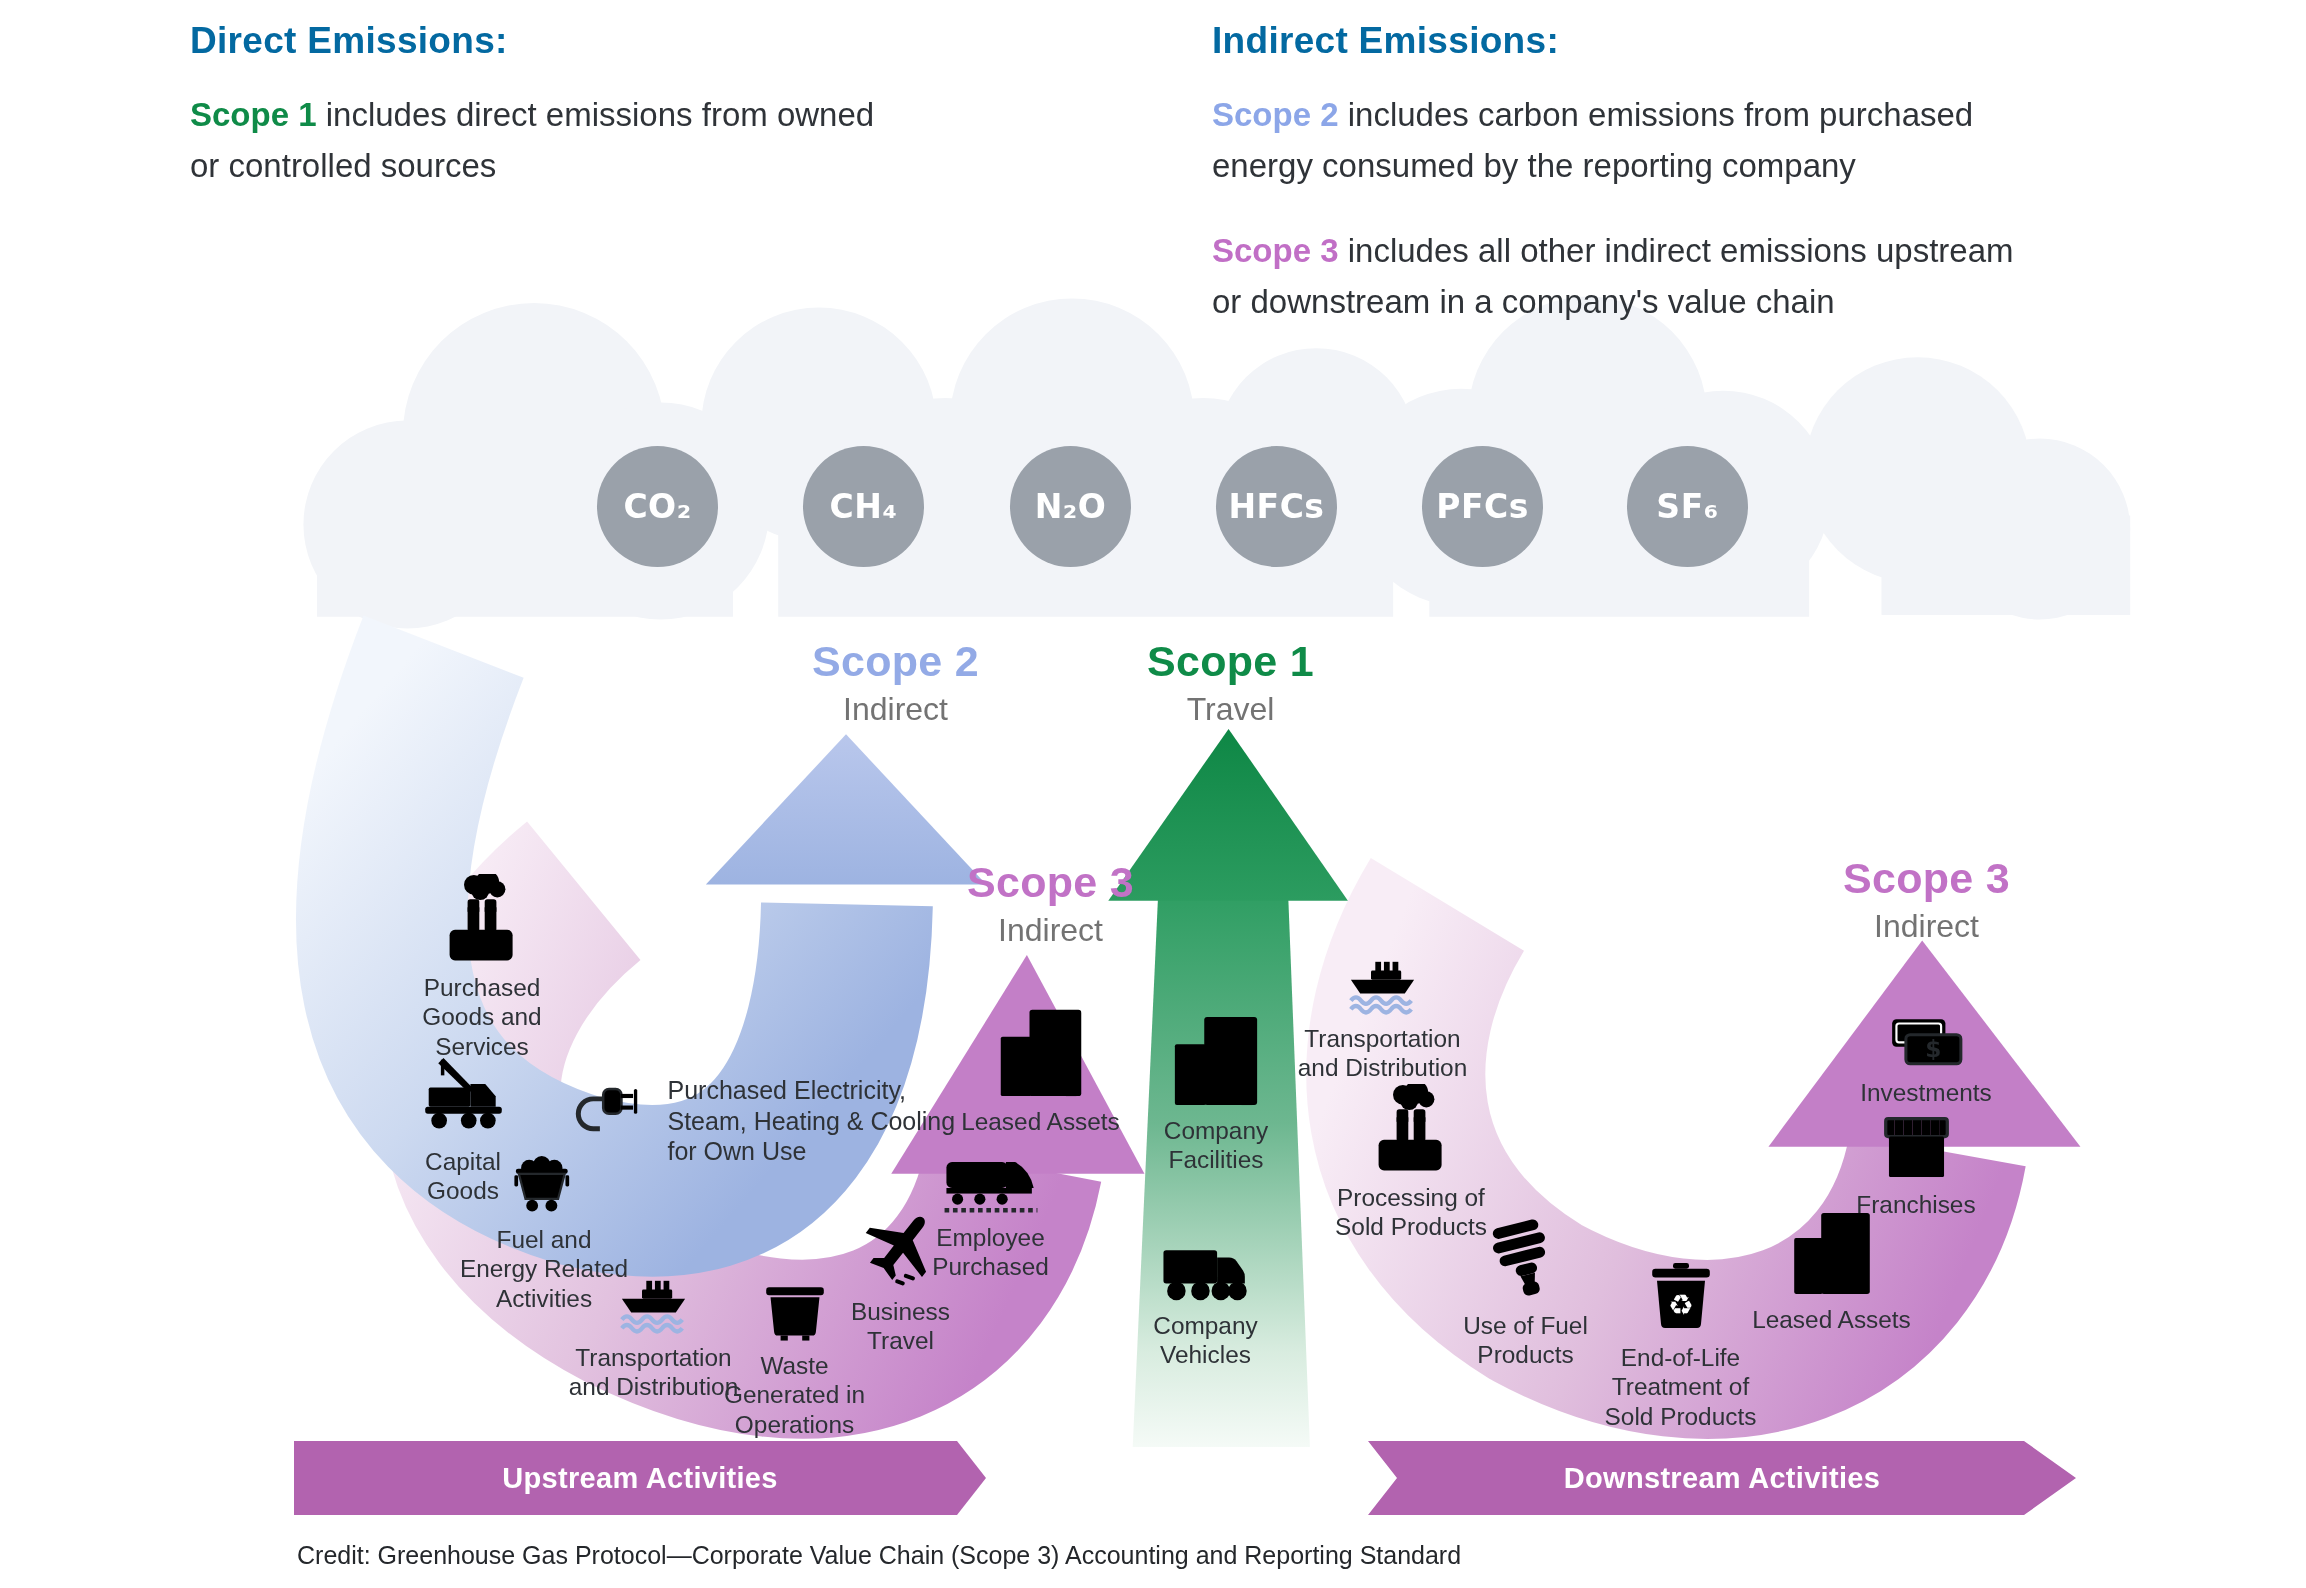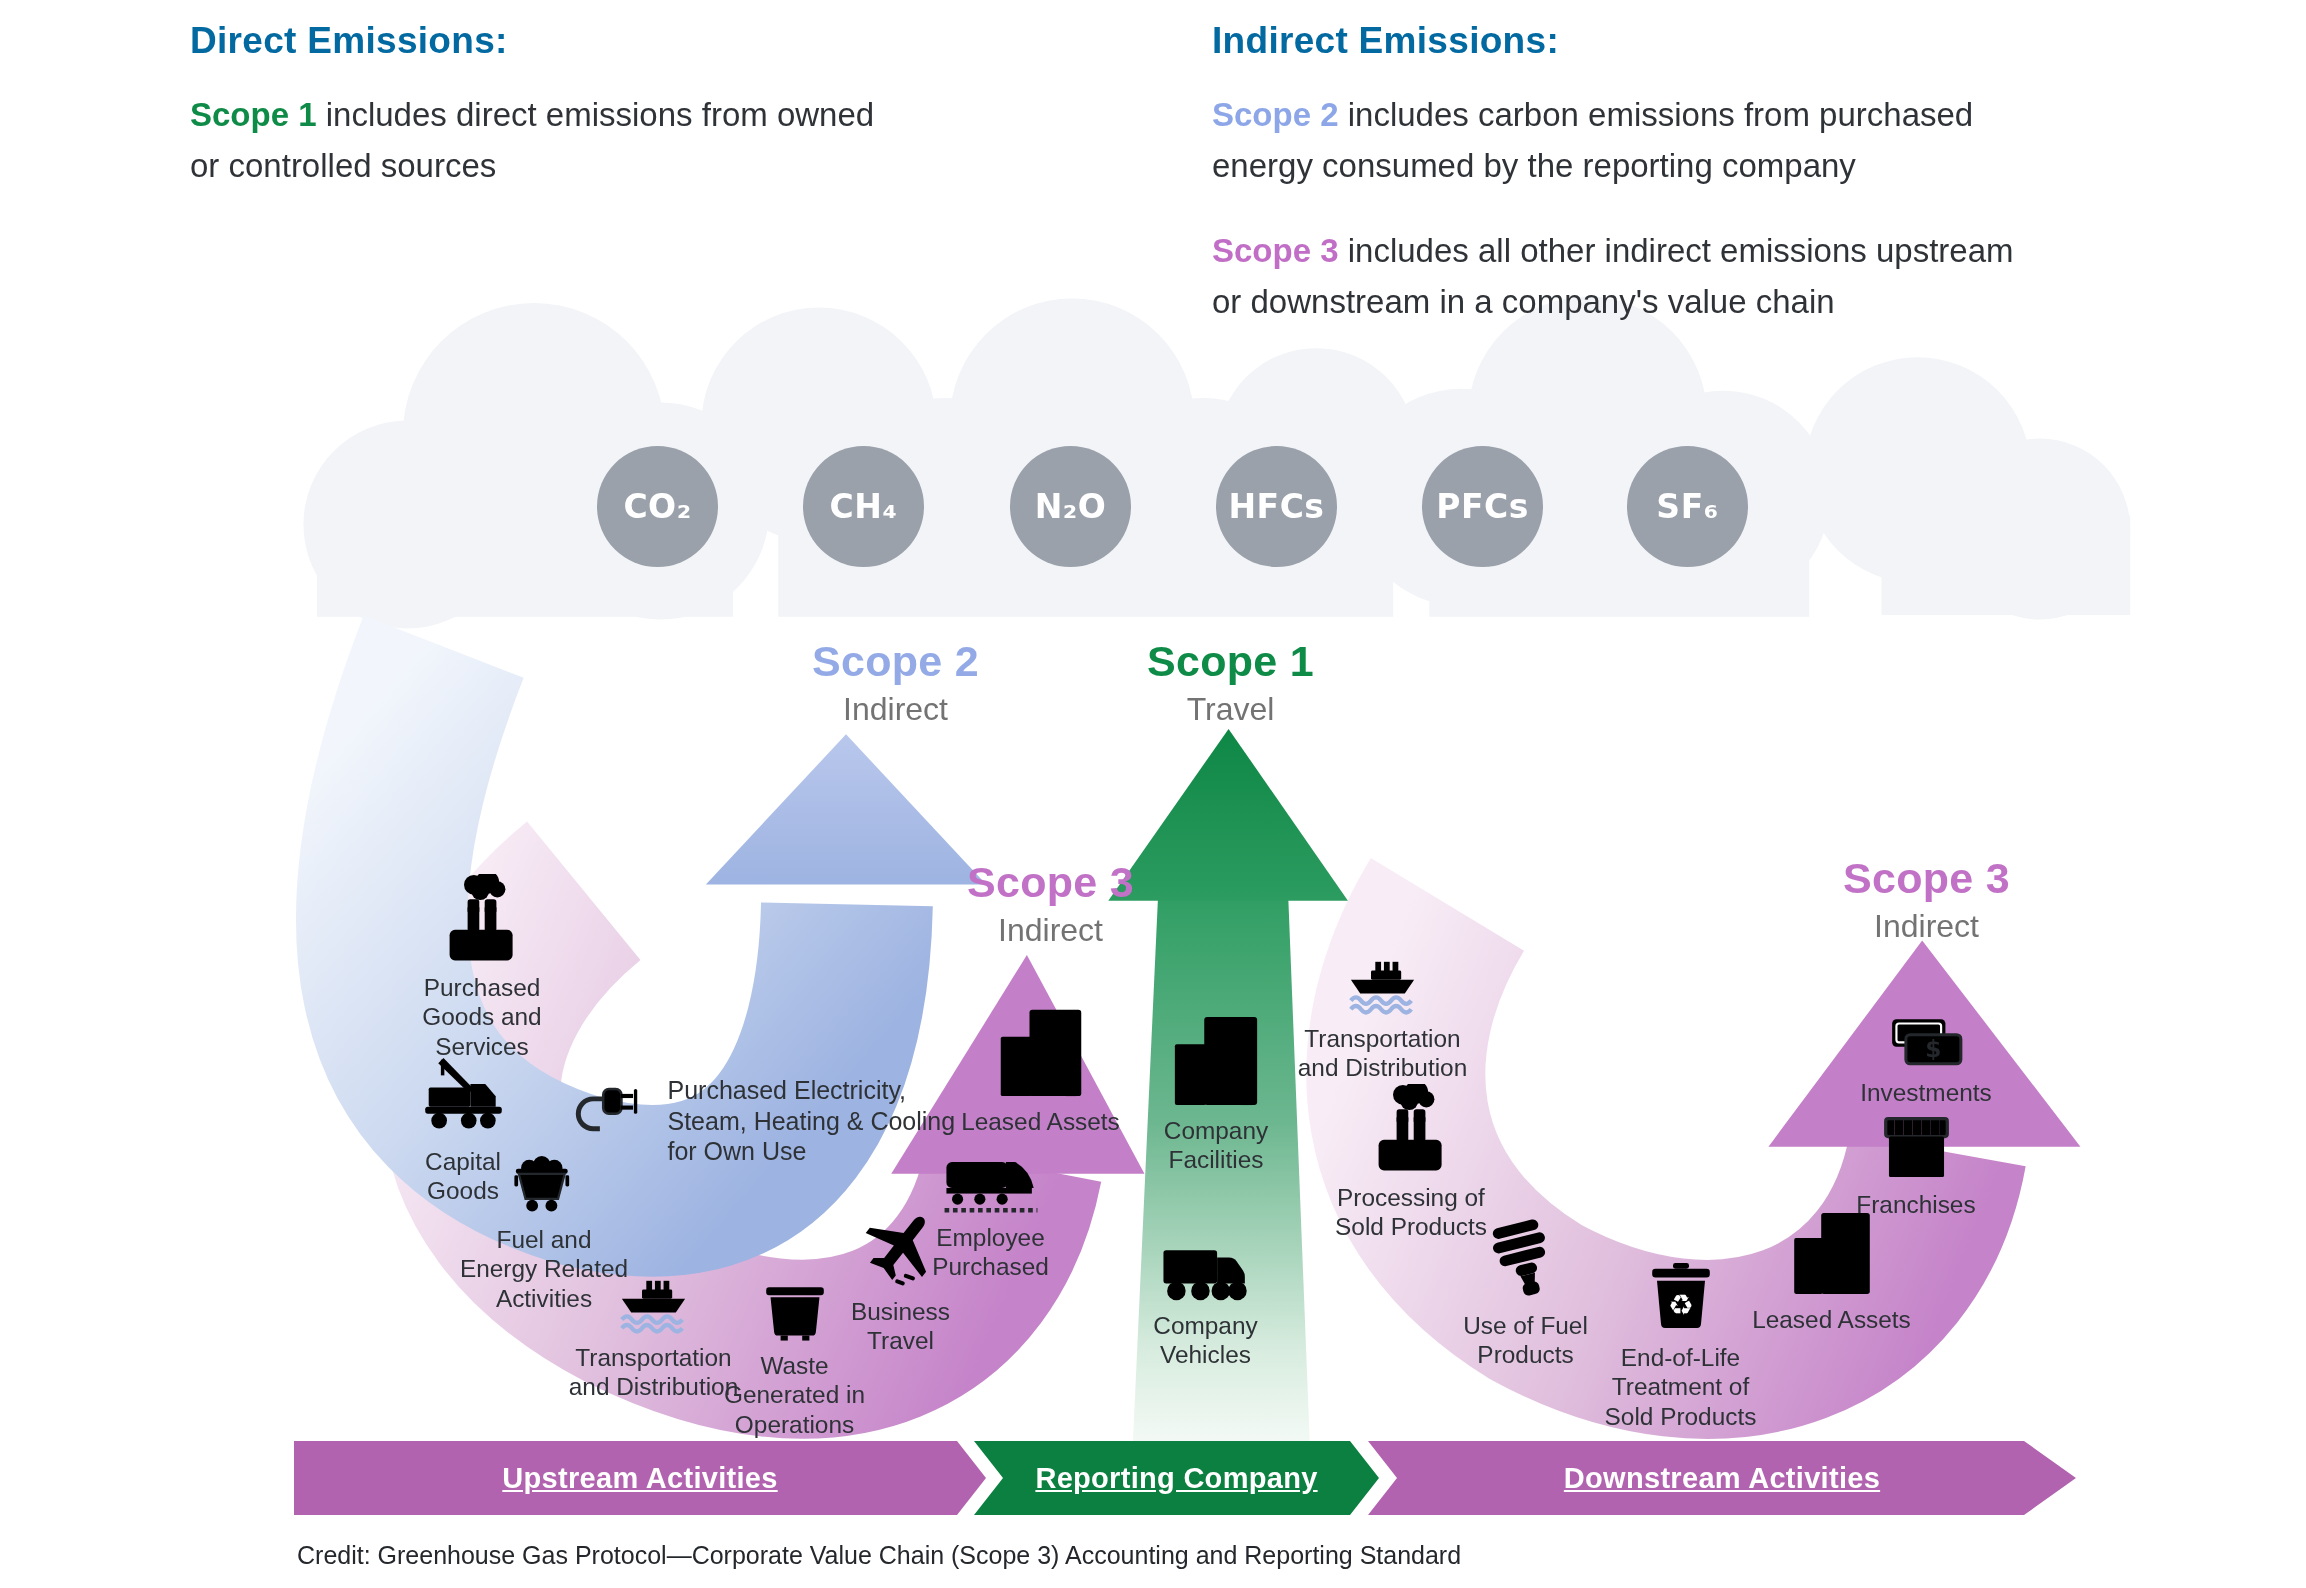--- a/index.html
+++ b/index.html
@@ -22,21 +22,21 @@
   .scopelbl .big{font-size:43px;font-weight:bold;letter-spacing:0.3px;}
   .scopelbl .sub{font-size:32px;font-weight:normal;color:#737373;margin-top:4.5px;}
   .big.green{color:#0f8b48;} .big.blue{color:#93aae6;} .big.purple{color:#c172c6;}
   
   .cat{position:absolute;display:flex;flex-direction:column;align-items:center;text-align:center;}
   .cat .lbl{font-size:24.4px;line-height:1.2;color:#2e3237;margin-top:9px;white-space:pre-line;}
   .cat.row{flex-direction:row;align-items:flex-start;text-align:left;}
   .cat.row .lbl{margin-top:0;margin-left:14.5px;font-size:25px;line-height:1.22;}
   
   .bar{position:absolute;top:1441px;height:74px;display:flex;align-items:center;justify-content:center;
-       color:#fff;font-weight:bold;font-size:29px;letter-spacing:0.3px;text-decoration:underline;}
+       color:#fff;font-weight:bold;font-size:29px;letter-spacing:0.3px;}
   .bar.purple{background:#b263af;} .bar.green{background:#0c8040;}
   .bar.start{clip-path:polygon(0 0,calc(100% - 29px) 0,100% 50%,calc(100% - 29px) 100%,0 100%);}
   .bar.mid{clip-path:polygon(0 0,calc(100% - 29px) 0,100% 50%,calc(100% - 29px) 100%,0 100%,29px 50%);}
   .bar.end{clip-path:polygon(0 0,calc(100% - 52px) 0,100% 50%,calc(100% - 52px) 100%,0 100%,29px 50%);}
   .credit{position:absolute;left:297px;top:1541px;font-size:25px;color:#24272b;}
   .hidden-defs{position:absolute;width:0;height:0;overflow:hidden;}
 </style>
 </head>
 <body>
 
@@ -435,23 +435,20 @@
   <div class="cat" style="left:1840px;top:1002px;width:172px;">
     <svg class="icn" width="87" height="67" viewBox="0 0 100 78">
         <use href="#sym-money"></use>
       </svg>
     <div class="lbl">Investments</div>
   </div>
 
   <div class="bar purple start" style="left:294px;width:692px;">
     <span>Upstream Activities</span>
   </div>
-  <div class="bar green mid" style="left:974px;width:405px;">
-    <span>Reporting Company</span>
-  </div>
   <div class="bar purple end" style="left:1368px;width:708px;">
     <span>Downstream Activities</span>
   </div>
 
   <div class="credit">Credit: Greenhouse Gas Protocol—Corporate Value Chain (Scope 3) Accounting and Reporting Standard</div>
 
 </div>
 
 
 </body></html>

